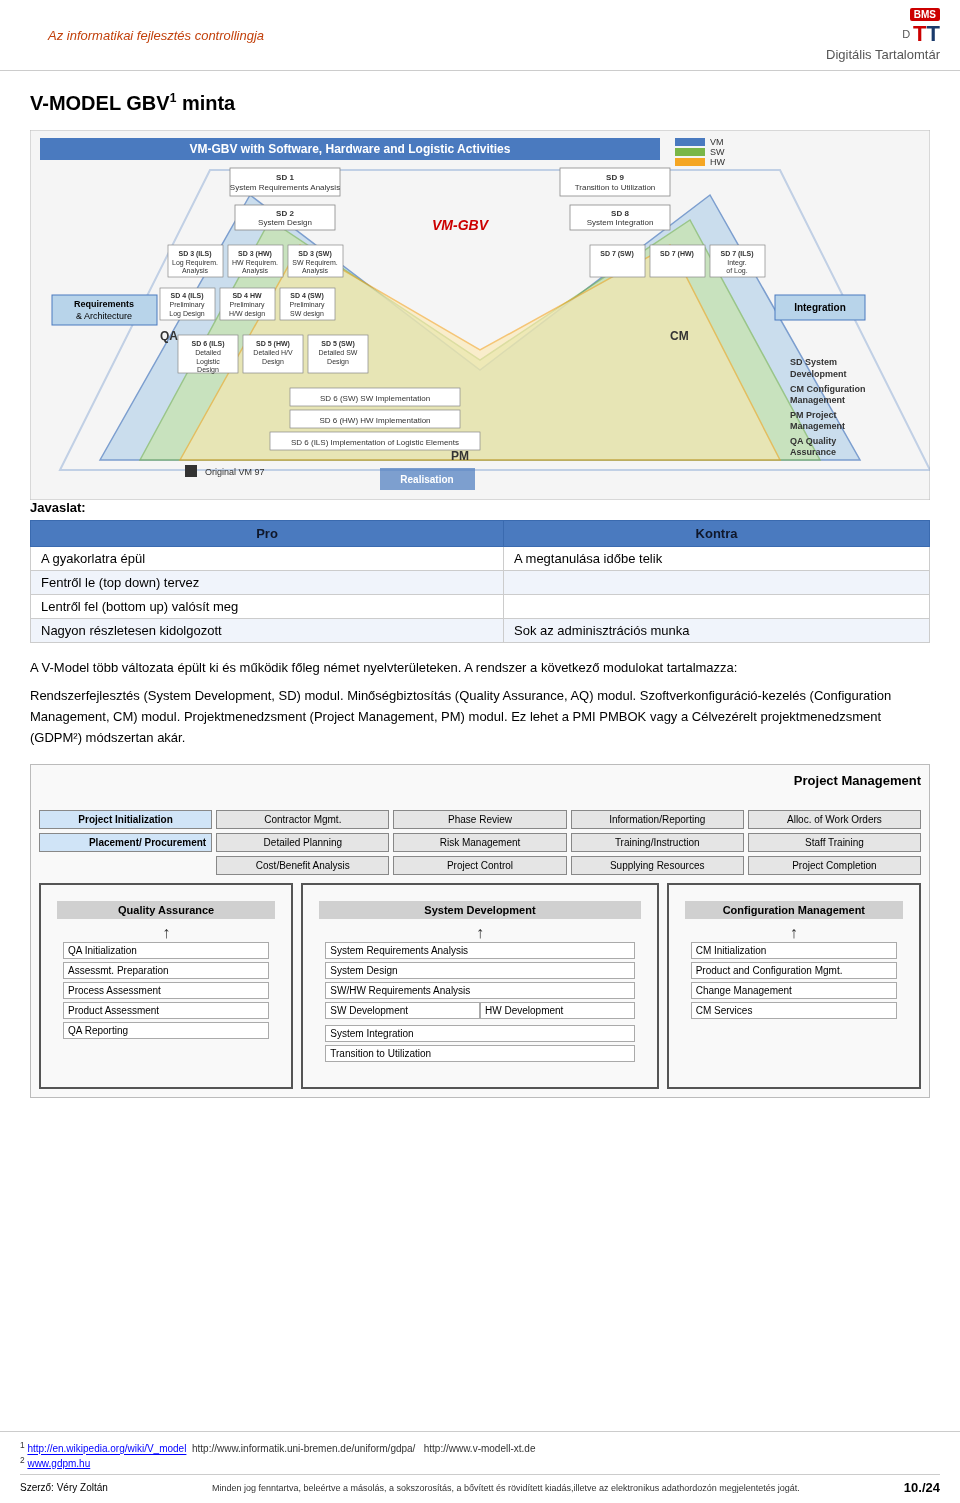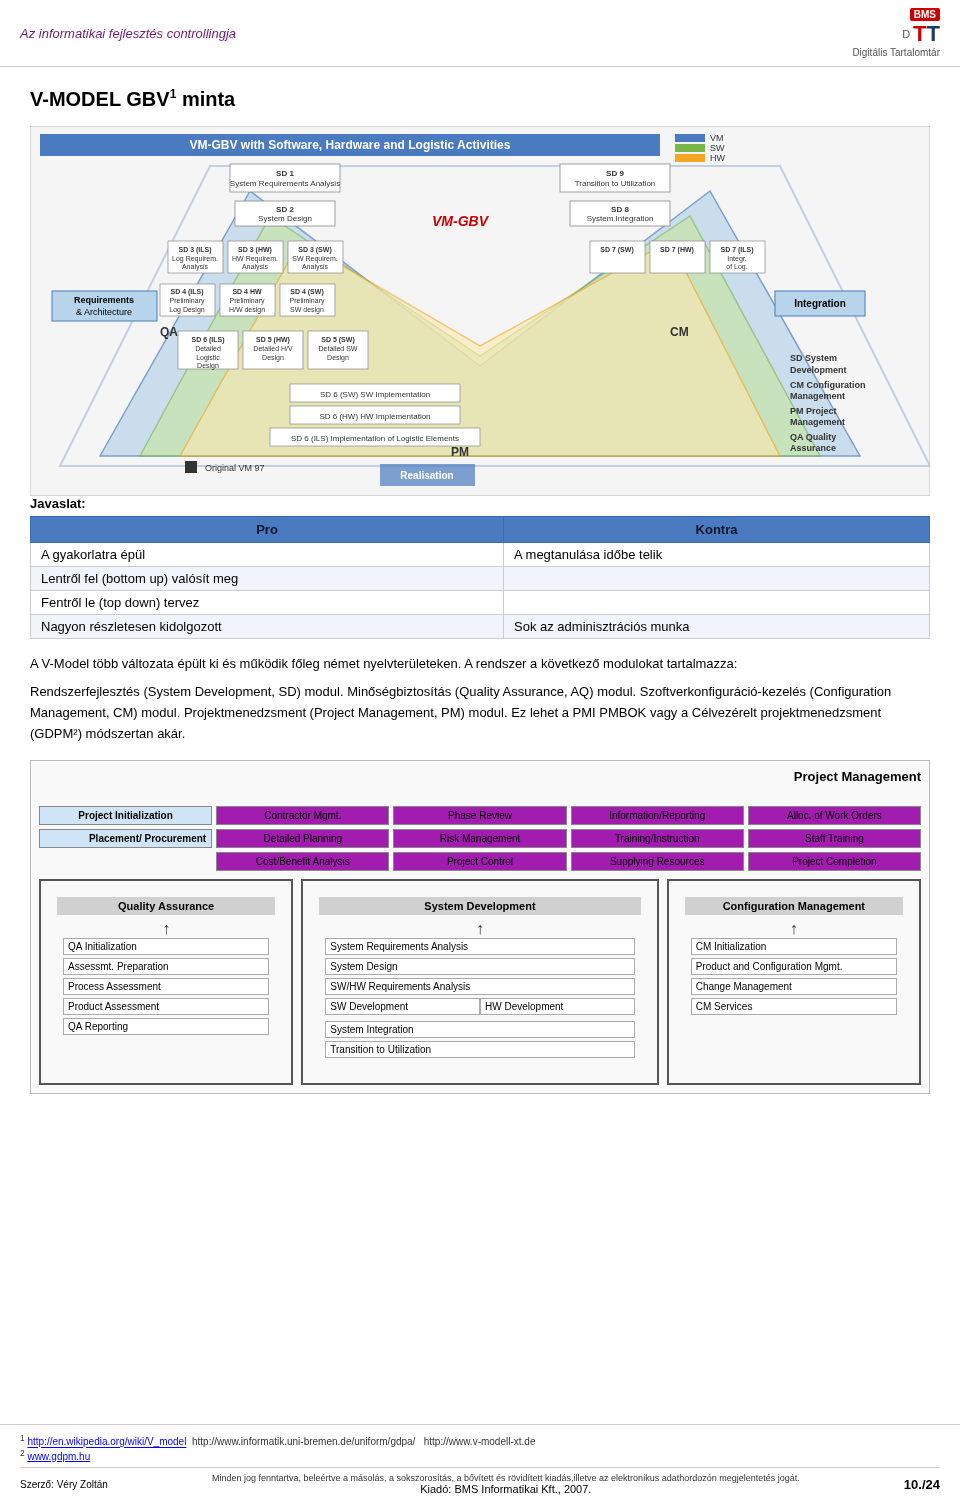--- a/index.html
+++ b/index.html
@@ -22,22 +22,23 @@
     .header {
       display: flex;
       justify-content: space-between;
       align-items: center;
       padding: 8px 20px;
       border-bottom: 1px solid #ccc;
       margin-bottom: 10px;
     }
     .header-title {
       font-size: 13px;
-      color: #701a75;
+      color: #c2410c;
       font-style: italic;
+      margin-left: 28px;
     }
     .logo-area {
       display: flex;
       align-items: center;
       gap: 5px;
     }
     .logo-bms {
       font-size: 10px;
       font-weight: bold;
       color: #fff;
@@ -47,21 +48,21 @@
     }
     .logo-dtt {
       font-size: 22px;
       font-weight: bold;
       color: #1a3a6b;
     }
     .logo-dtt span {
       color: #c00;
     }
     .logo-sub {
-      font-size: 10px;
+      font-size: 13px;
       color: #555;
       text-align: center;
     }
 
     
     .content {
       padding: 10px 30px;
     }
 
     .page-title {
@@ -130,21 +131,21 @@
     .pm-top-row {
       display: flex;
       gap: 4px;
       margin-bottom: 4px;
     }
     .pm-cell {
       border: 1px solid #888;
       padding: 3px 5px;
       font-size: 10px;
       text-align: center;
-      background: #a21caf;
+      background: #e5e5e5;
       flex: 1;
     }
     .pm-cell.header-cell {
       background: #d0e4f7;
       font-weight: bold;
     }
     .pm-row {
       display: flex;
       gap: 4px;
       margin-bottom: 4px;
@@ -406,25 +407,25 @@
             <th>Pro</th>
             <th>Kontra</th>
           </tr>
         </thead>
         <tbody>
           <tr>
             <td>A gyakorlatra épül</td>
             <td>A megtanulása időbe telik</td>
           </tr>
           <tr>
-            <td>Lentről fel (bottom up) valósít meg</td>
+            <td>Fentről le (top down) tervez</td>
             <td></td>
           </tr>
           <tr>
-            <td>Fentről le (top down) tervez</td>
+            <td>Lentről fel (bottom up) valósít meg</td>
             <td></td>
           </tr>
           <tr>
             <td>Nagyon részletesen kidolgozott</td>
             <td>Sok az adminisztrációs munka</td>
           </tr>
         </tbody>
       </table>
     </div>
 
@@ -508,19 +509,18 @@
         <sup>1</sup> <a href="#">http://en.wikipedia.org/wiki/V_model</a>&nbsp;&nbsp;http://www.informatik.uni-bremen.de/uniform/gdpa/&nbsp;&nbsp;&nbsp;http://www.v-modell-xt.de
       </div>
       <div>
         <sup>2</sup> <a href="#">www.gdpm.hu</a>
       </div>
     </div>
     <div class="footer-bottom">
       <span>Szerző: Véry Zoltán</span>
       <div style="text-align:center; flex:1; padding:0 10px;">
         <div class="footer-center-text">Minden jog fenntartva, beleértve a másolás, a sokszorosítás, a bővített és rövidített kiadás,illetve az elektronikus adathordozón megjelentetés jogát.</div>
-        <div style="font-size:11px;">Kiadó: BMS Informatikai Kft., 2007.</div>
       </div>
       <span class="footer-page">10./24</span>
     </div>
   </div>
 
 </div>
 
 </body></html>

